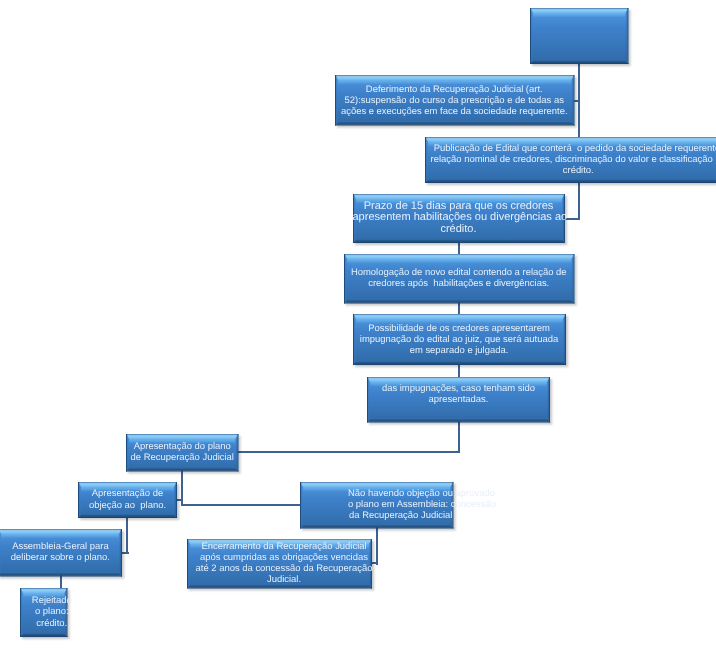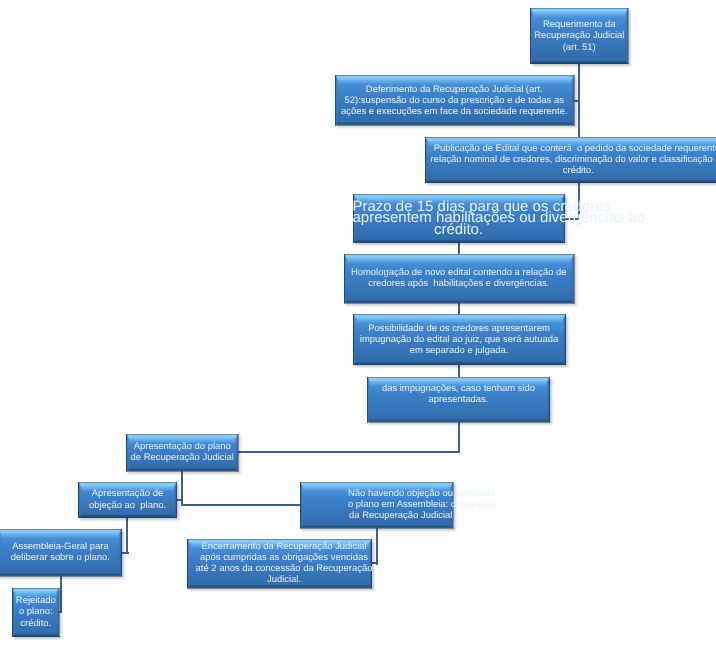--- a/index.html
+++ b/index.html
@@ -49,21 +49,20 @@
           <rect x="3.2" y="5.2" width="92.1" height="4.4" fill="url(#bevelFade)"></rect>
           <polygon points="1,1 3.2,5.2 3.2,52.8 1,55" fill="url(#bevelLeft)"></polygon>
           <polygon points="97.5,1 97.5,55 95.3,52.8 95.3,5.2" fill="url(#bevelRight)"></polygon>
           <polygon points="1,55 3.2,52.8 95.3,52.8 97.5,55" fill="url(#bevelBot)"></polygon>
           <line x1="0" y1="0.6" x2="98.5" y2="0.6" stroke="#5C8FBE" stroke-width="1.2"></line>
           <line x1="0.55" y1="0" x2="0.55" y2="56" stroke="#1F4E7E" stroke-width="1.1"></line>
           <line x1="97.95" y1="0" x2="97.95" y2="56" stroke="#1F4E7E" stroke-width="1.1"></line>
           <line x1="0" y1="55.45" x2="98.5" y2="55.45" stroke="#1C4571" stroke-width="1.1"></line>
         </g>
       </svg>
-      <div class="label" style="font-size: 9.45px; line-height: 11.15px; top: 11.275px;"><span class="ln">Requerimento da</span><span class="ln">Recuperação Judicial</span><span class="ln">(art. 51)</span></div>
     </div>
     <div class="node" style="left: 334.5px; top: 75px; width: 239.5px; height: 50.5px;">
       <svg width="251.5" height="62.5" viewBox="-6 -6 251.5 62.5" style="left: -6px; top: -6px;">
         <g filter="url(#dropsh)">
           <rect x="1" y="1" width="237.5" height="48.5" fill="url(#faceGrad)"></rect>
           <polygon points="1,1 238.5,1 236.3,5.2 3.2,5.2" fill="url(#bevelTop)"></polygon>
           <rect x="3.2" y="5.2" width="233.10000000000002" height="4.4" fill="url(#bevelFade)"></rect>
           <polygon points="1,1 3.2,5.2 3.2,47.3 1,49.5" fill="url(#bevelLeft)"></polygon>
           <polygon points="238.5,1 238.5,49.5 236.3,47.3 236.3,5.2" fill="url(#bevelRight)"></polygon>
           <polygon points="1,49.5 3.2,47.3 236.3,47.3 238.5,49.5" fill="url(#bevelBot)"></polygon>
@@ -100,21 +99,21 @@
           <rect x="3.2" y="5.2" width="205.60000000000002" height="4.4" fill="url(#bevelFade)"></rect>
           <polygon points="1,1 3.2,5.2 3.2,45.8 1,48" fill="url(#bevelLeft)"></polygon>
           <polygon points="211,1 211,48 208.8,45.8 208.8,5.2" fill="url(#bevelRight)"></polygon>
           <polygon points="1,48 3.2,45.8 208.8,45.8 211,48" fill="url(#bevelBot)"></polygon>
           <line x1="0" y1="0.6" x2="212" y2="0.6" stroke="#5C8FBE" stroke-width="1.2"></line>
           <line x1="0.55" y1="0" x2="0.55" y2="49" stroke="#1F4E7E" stroke-width="1.1"></line>
           <line x1="211.45" y1="0" x2="211.45" y2="49" stroke="#1F4E7E" stroke-width="1.1"></line>
           <line x1="0" y1="48.45" x2="212" y2="48.45" stroke="#1C4571" stroke-width="1.1"></line>
         </g>
       </svg>
-      <div class="label" style="font-size: 15px; line-height: 11.15px; top: 7.775px;"><span class="ln">Prazo de 15 dias para que os credores</span><span class="ln">apresentem habilitações ou divergências ao</span><span class="ln">crédito.</span></div>
+      <div class="label" style="font-size: 11px; line-height: 11.15px; top: 7.775px;"><span class="ln">Prazo de 15 dias para que os credores</span><span class="ln">apresentem habilitações ou divergências ao</span><span class="ln">crédito.</span></div>
     </div>
     <div class="node" style="left: 343.5px; top: 253.5px; width: 230.5px; height: 49.5px;">
       <svg width="242.5" height="61.5" viewBox="-6 -6 242.5 61.5" style="left: -6px; top: -6px;">
         <g filter="url(#dropsh)">
           <rect x="1" y="1" width="228.5" height="47.5" fill="url(#faceGrad)"></rect>
           <polygon points="1,1 229.5,1 227.3,5.2 3.2,5.2" fill="url(#bevelTop)"></polygon>
           <rect x="3.2" y="5.2" width="224.10000000000002" height="4.4" fill="url(#bevelFade)"></rect>
           <polygon points="1,1 3.2,5.2 3.2,46.3 1,48.5" fill="url(#bevelLeft)"></polygon>
           <polygon points="229.5,1 229.5,48.5 227.3,46.3 227.3,5.2" fill="url(#bevelRight)"></polygon>
           <polygon points="1,48.5 3.2,46.3 227.3,46.3 229.5,48.5" fill="url(#bevelBot)"></polygon>
@@ -238,21 +237,21 @@
           <polygon points="184,1 184,48.5 181.8,46.3 181.8,5.2" fill="url(#bevelRight)"></polygon>
           <polygon points="1,48.5 3.2,46.3 181.8,46.3 184,48.5" fill="url(#bevelBot)"></polygon>
           <line x1="0" y1="0.6" x2="185" y2="0.6" stroke="#5C8FBE" stroke-width="1.2"></line>
           <line x1="0.55" y1="0" x2="0.55" y2="49.5" stroke="#1F4E7E" stroke-width="1.1"></line>
           <line x1="184.45" y1="0" x2="184.45" y2="49.5" stroke="#1F4E7E" stroke-width="1.1"></line>
           <line x1="0" y1="48.95" x2="185" y2="48.95" stroke="#1C4571" stroke-width="1.1"></line>
         </g>
       </svg>
       <div class="label" style="font-size: 9.45px; line-height: 11.15px; top: 2.45px;"><span class="ln">Encerramento da Recuperação Judicial</span><span class="ln">após cumpridas as obrigações vencidas</span><span class="ln">até 2 anos da concessão da Recuperação</span><span class="ln">Judicial.</span></div>
     </div>
-    <div class="node" style="left: 12px; top: 587.5px; width: 47.5px; height: 49px;">
+    <div class="node" style="left: 20px; top: 587.5px; width: 47.5px; height: 49px; padding-left: 16px;">
       <svg width="59.5" height="61" viewBox="-6 -6 59.5 61" style="left: -6px; top: -6px;">
         <g filter="url(#dropsh)">
           <rect x="1" y="1" width="45.5" height="47" fill="url(#faceGrad)"></rect>
           <polygon points="1,1 46.5,1 44.3,5.2 3.2,5.2" fill="url(#bevelTop)"></polygon>
           <rect x="3.2" y="5.2" width="41.099999999999994" height="4.4" fill="url(#bevelFade)"></rect>
           <polygon points="1,1 3.2,5.2 3.2,45.8 1,48" fill="url(#bevelLeft)"></polygon>
           <polygon points="46.5,1 46.5,48 44.3,45.8 44.3,5.2" fill="url(#bevelRight)"></polygon>
           <polygon points="1,48 3.2,45.8 44.3,45.8 46.5,48" fill="url(#bevelBot)"></polygon>
           <line x1="0" y1="0.6" x2="47.5" y2="0.6" stroke="#5C8FBE" stroke-width="1.2"></line>
           <line x1="0.55" y1="0" x2="0.55" y2="49" stroke="#1F4E7E" stroke-width="1.1"></line>

